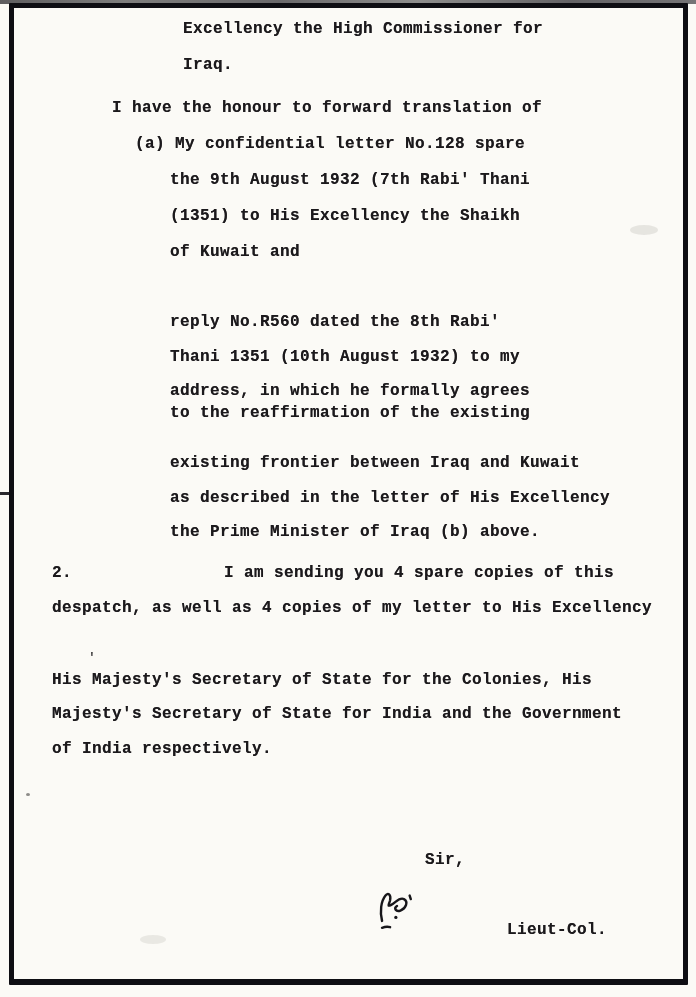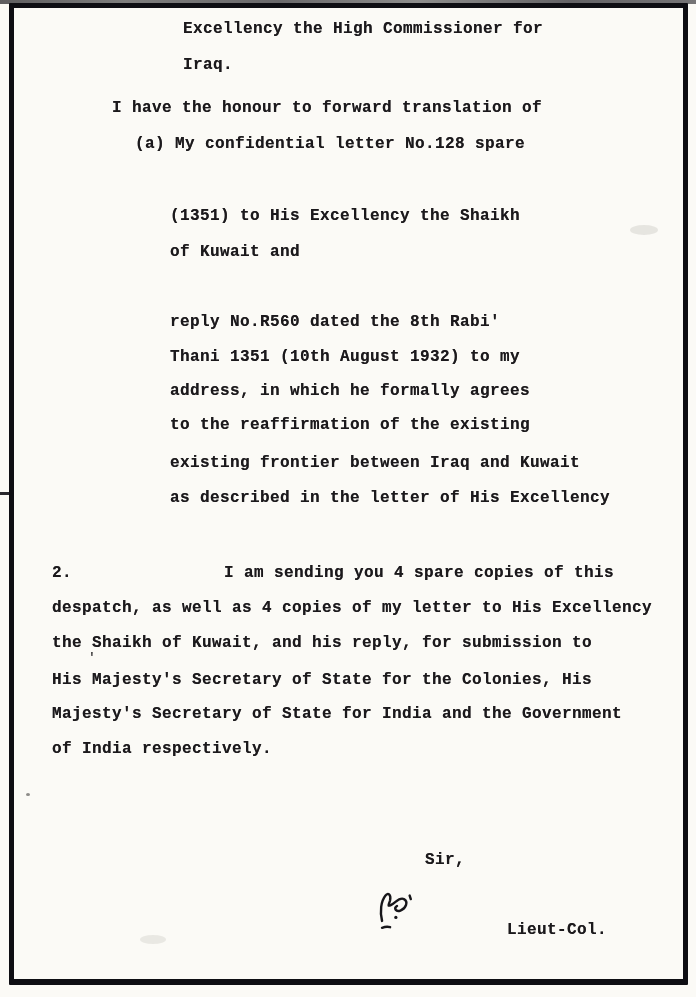--- a/index.html
+++ b/index.html
@@ -70,32 +70,33 @@
 <body>
 
 <div class="page">
   <div class="top-smudge"></div>
   <div class="frame"></div>
 
   <div class="tl" style="left:183px;top:20px">Excellency the High Commissioner for</div>
   <div class="tl" style="left:183px;top:56px">Iraq.</div>
   <div class="tl" style="left:112px;top:99px">I have the honour to forward translation of</div>
   <div class="tl" style="left:135px;top:135px">(a) My confidential letter No.128 spare</div>
+  <div class="tl" style="left:170px;top:171px">the 9th August 1932 (7th Rabi' Thani</div>
   <div class="tl" style="left:170px;top:207px">(1351) to His Excellency the Shaikh</div>
   <div class="tl" style="left:170px;top:243px">of Kuwait and</div>
   <div class="tl" style="left:170px;top:313px">reply No.R560 dated the 8th Rabi'</div>
   <div class="tl" style="left:170px;top:348px">Thani 1351 (10th August 1932) to my</div>
   <div class="tl" style="left:170px;top:382px">address, in which he formally agrees</div>
-  <div class="tl" style="left:170px;top:416px">to the reaffirmation of the existing</div>
+  <div class="tl" style="left:170px;top:404px">to the reaffirmation of the existing</div>
   <div class="tl" style="left:170px;top:454px">existing frontier between Iraq and Kuwait</div>
   <div class="tl" style="left:170px;top:489px">as described in the letter of His Excellency</div>
+  <div class="tl" style="left:170px;top:523px">the Prime Minister of Iraq (b) above.</div>
   <div class="tl" style="left:52px;top:564px">2.</div>
   <div class="tl" style="left:224px;top:564px">I am sending you 4 spare copies of this</div>
   <div class="tl" style="left:52px;top:599px">despatch, as well as 4 copies of my letter to His Excellency</div>
-  <div class="tl" style="left:52px;top:634px">the Shaikh of Kuwait, and his reply, for submission to</div>
   <div class="tl" style="left:52px;top:705px">Majesty's Secretary of State for India and the Government</div>
   <div class="tl" style="left:52px;top:671px">His Majesty's Secretary of State for the Colonies, His</div>
   <div class="tl" style="left:52px;top:740px">of India respectively.</div>
   <div class="tl" style="left:425px;top:851px">Sir,</div>
   <div class="tl" style="left:507px;top:921px">Lieut-Col.</div>
 
   <div class="stray" style="left:88px;top:650px">'</div>
 
   <div class="signature">
     <svg viewBox="0 0 40 40" xmlns="http://www.w3.org/2000/svg">

